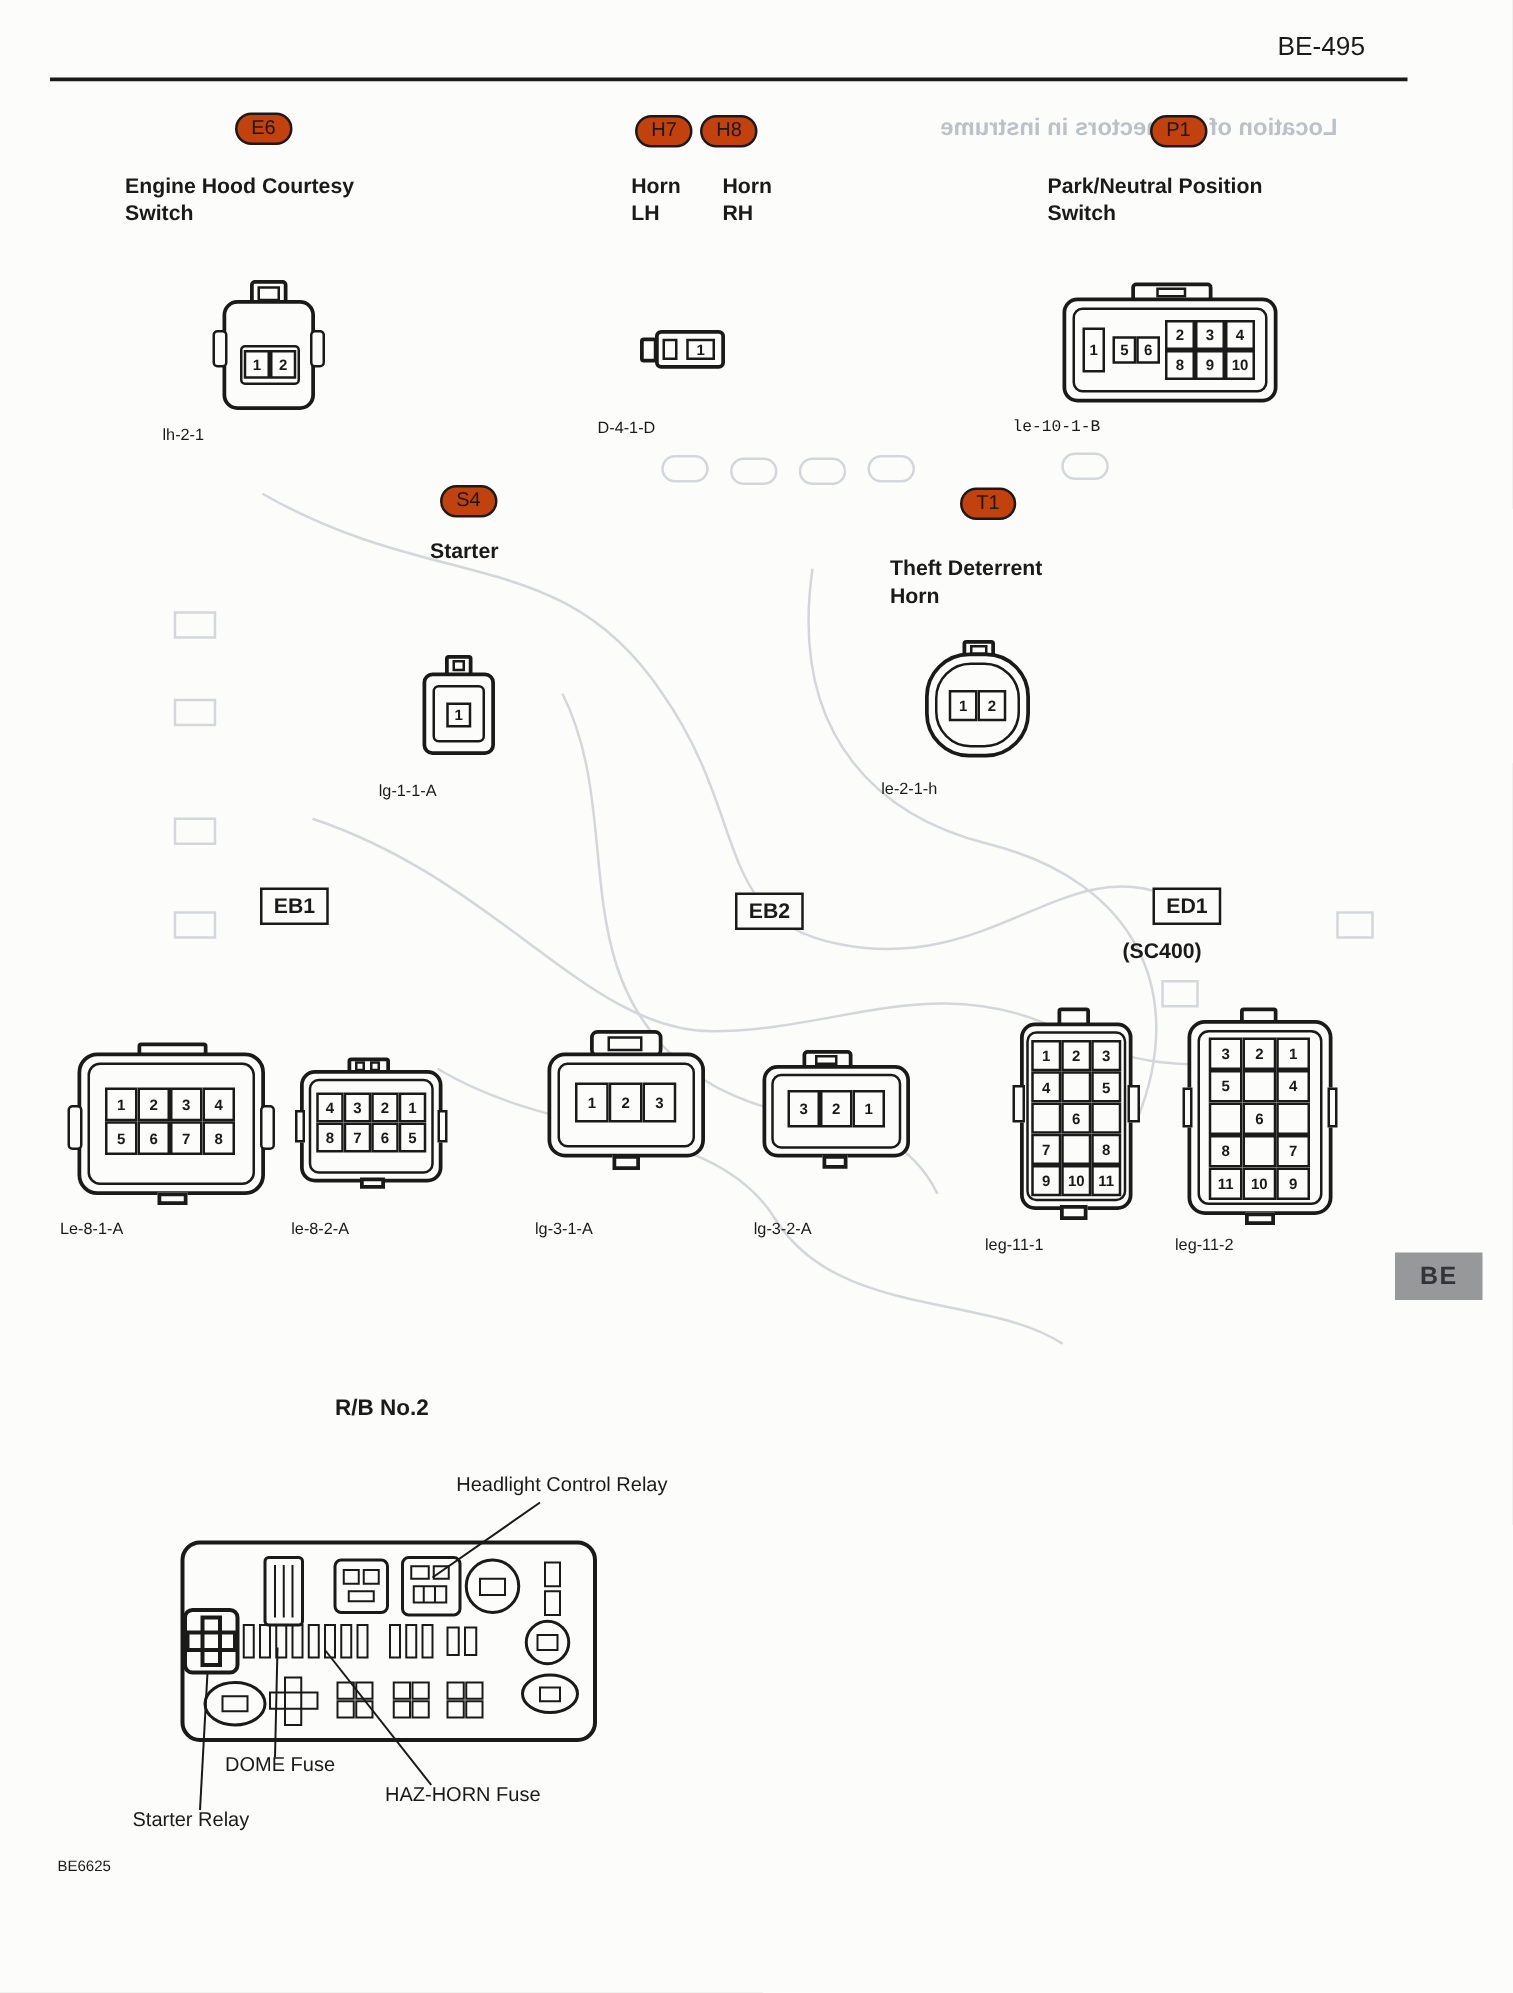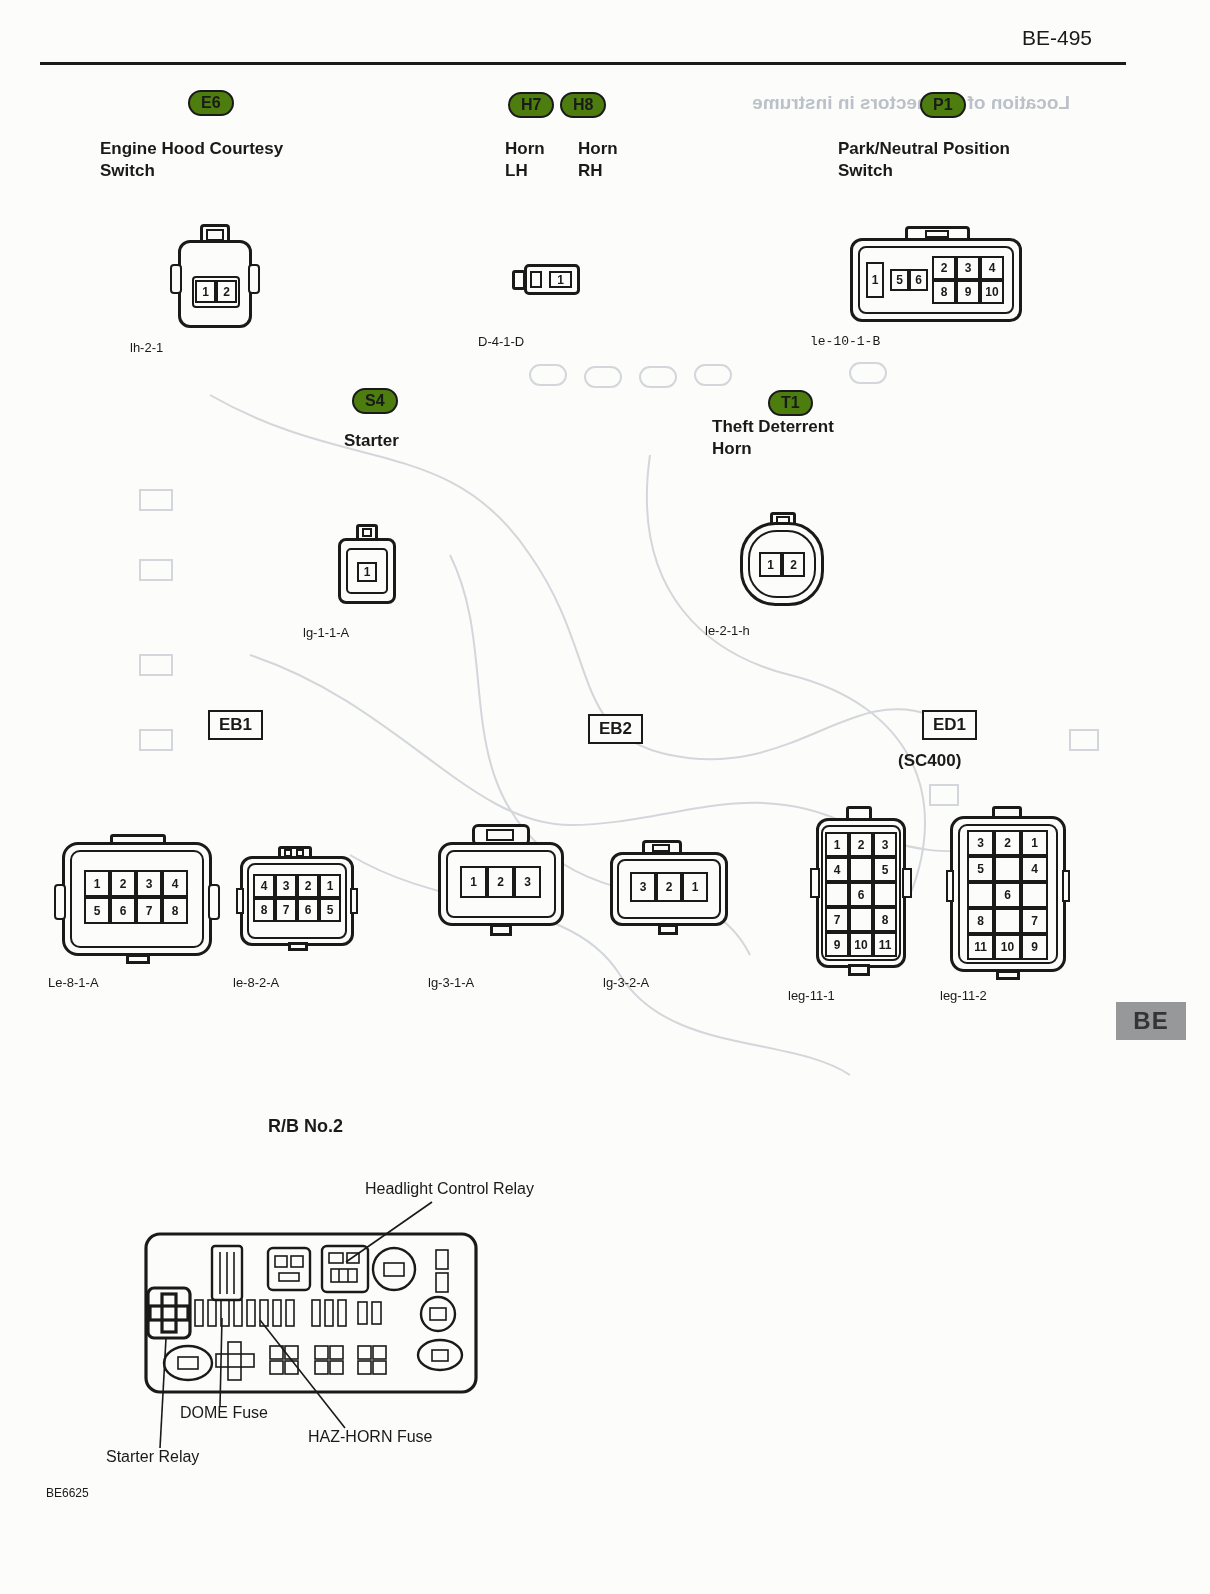--- a/index.html
+++ b/index.html
@@ -13,34 +13,34 @@
     color: #1a1a1a;
     overflow: hidden;
   }
   .abs { position: absolute; }
   .z { z-index: 2; }
   .header-title { position:absolute; left:150px; top:34px; width:830px; text-align:center;
     font-weight:bold; font-size:21px; letter-spacing:.5px; z-index:2; }
   .page-number { position:absolute; left:1022px; top:26px; font-weight:normal; font-size:21px; z-index:2; }
   .header-rule { position:absolute; left:40px; top:62px; width:1086px; height:3px; background:#1a1a1a; z-index:2; }
   .tag-oval { position:absolute; border:2.5px solid #1a1a1a; border-radius:16px; padding:2px 11px;
-    font-weight:bold; font-size:16px; background:#4d7c0f; z-index:3; }
+    font-weight:normal; font-size:16px; background:#c2410c; z-index:3; }
   .tag-rect { position:absolute; border:2.5px solid #1a1a1a; padding:3px 9px;
     font-weight:bold; font-size:17px; background:#fcfcfa; z-index:3; }
   .title { position:absolute; font-weight:bold; font-size:17px; line-height:1.3; z-index:2; }
   .caption { position:absolute; font-size:13px; z-index:2; }
   .conn { position:absolute; z-index:2; }
   .outline { position:absolute; border:3px solid #1a1a1a; background:#fcfcfa; }
   .outline2 { position:absolute; border:2px solid #1a1a1a; background:#fcfcfa; }
   .pinrow { position:absolute; display:flex; }
   .pin { border:2px solid #1a1a1a; display:flex; align-items:center; justify-content:center;
     font-weight:bold; font-size:12px; background:#fcfcfa; }
   .side-tab { position:absolute; left:1116px; top:1002px; width:70px; height:38px;
     background:#97989a; color:#333437; display:flex; align-items:center; justify-content:center;
-    font-weight:bold; font-size:24px; letter-spacing:1px; z-index:2; }
+    font-weight:bold; font-size:20px; letter-spacing:1px; z-index:2; }
   .rb2-title { position:absolute; left:268px; top:1116px; font-weight:bold; font-size:18px; z-index:2; }
   .rb2-label { position:absolute; font-size:16px; z-index:2; }
   .footer-code { position:absolute; left:46px; top:1486px; font-size:12px; z-index:2; }
   .ghost-heading { position:absolute; left:598px; top:92px; width:472px; font-weight:bold; font-size:19px;
     color:#bcc1c9; transform:scaleX(-1); z-index:1; white-space:nowrap; overflow:hidden; }
   .ln1 { fill:none; stroke:#1a1a1a; stroke-width:1.6; }
   .ln2 { fill:none; stroke:#1a1a1a; stroke-width:2.4; }
   .ln3 { fill:none; stroke:#1a1a1a; stroke-width:3.2; }
   .gh  { fill:none; stroke:#d3d6db; stroke-width:2; }
 </style>
@@ -144,21 +144,21 @@
   <div class="conn" style="left:336px; top:524px; width:62px; height:86px;">
     <div class="outline" style="left:20px; top:0; width:22px; height:18px; border-radius:3px;"></div>
     <div class="outline2" style="left:26px; top:4px; width:10px; height:9px;"></div>
     <div class="outline" style="left:2px; top:14px; width:58px; height:66px; border-radius:8px;"></div>
     <div class="outline2" style="left:10px; top:24px; width:42px; height:46px; border-radius:5px;"></div>
     <div class="pin" style="position:absolute; left:21px; top:38px; width:20px; height:20px;">1</div>
   </div>
   <div class="caption" style="left:303px; top:625px;">lg-1-1-A</div>
 
   <div class="tag-oval" style="left:768px; top:390px;">T1</div>
-  <div class="title" style="left:712px; top:416px;">
+  <div class="title" style="left:712px; top:444px;">
     <div>Theft Deterrent</div>
     <div>Horn</div>
   </div>
   <div class="conn" style="left:740px; top:512px; width:86px; height:98px;">
     <div class="outline" style="left:30px; top:0; width:26px; height:16px; border-radius:3px;"></div>
     <div class="outline2" style="left:36px; top:4px; width:14px; height:8px;"></div>
     <div class="outline" style="left:0; top:10px; width:84px; height:84px; border-radius:42%;"></div>
     <div class="outline2" style="left:8px; top:18px; width:68px; height:68px; border-radius:42%;"></div>
     <div class="pinrow" style="left:19px; top:40px;">
       <div class="pin" style="width:23px; height:25px;">1</div>

